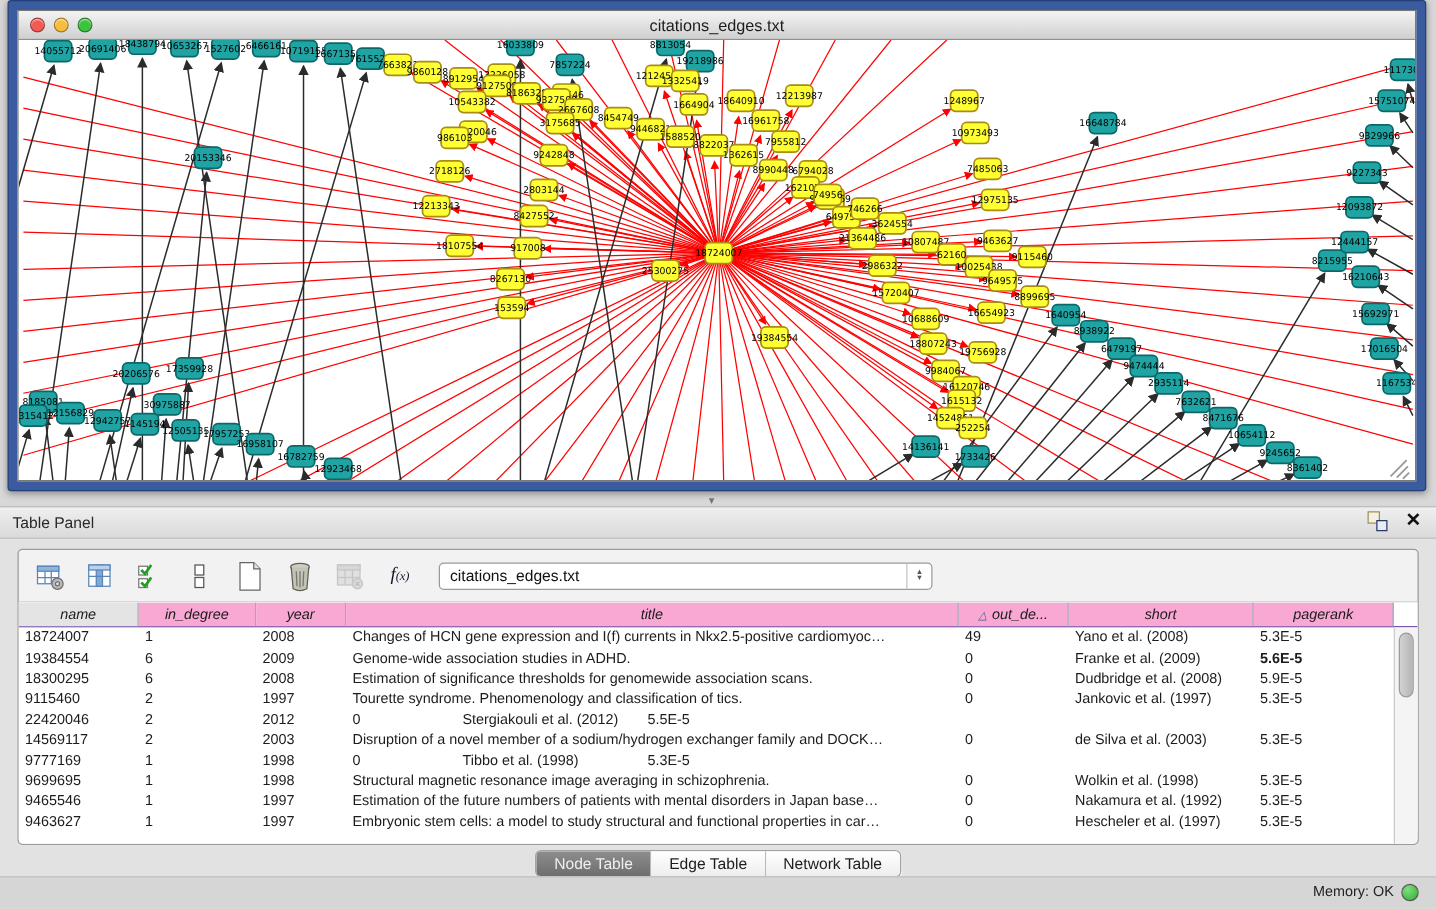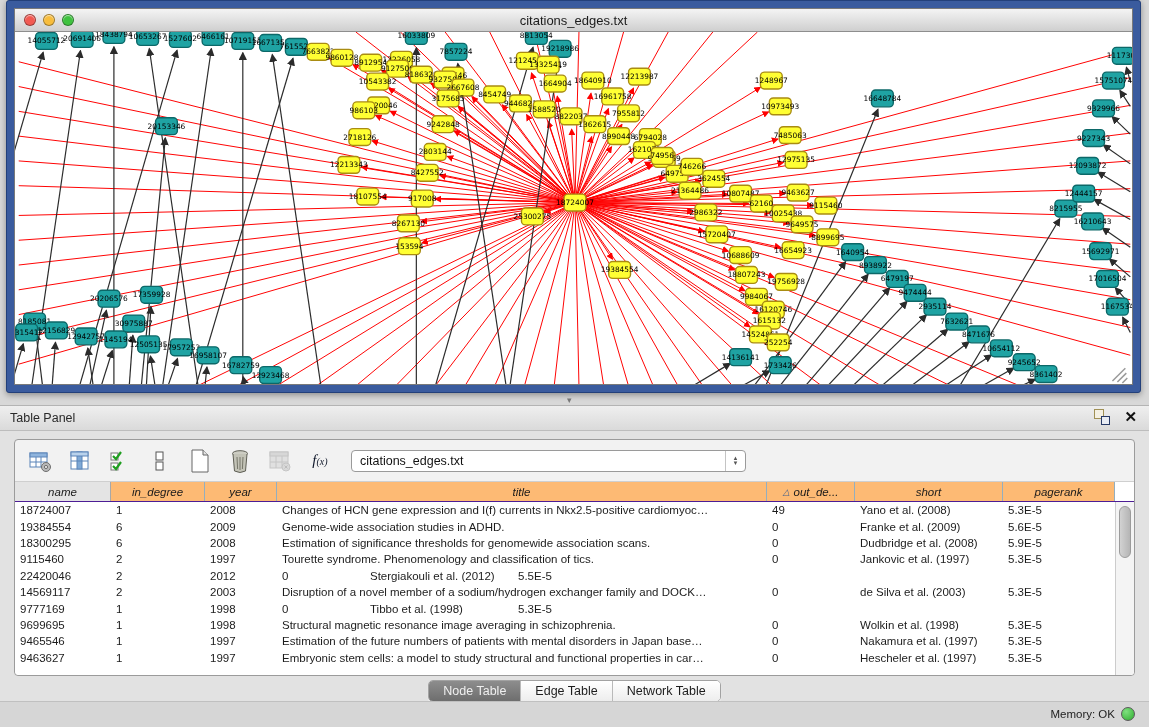--- a/index.html
+++ b/index.html
@@ -53,21 +53,21 @@
     font-size:12.5px; color:#111; position:relative; }
   .combo .val { padding-left:8px; flex:1; }
   .combo .arrows { width:20px; height:100%; border-left:1px solid #c4c4c4;
     display:flex; flex-direction:column; align-items:center; justify-content:center;
     font-size:6px; color:#555; line-height:5px; }
 
   .grid { position:absolute; left:0; top:42px; right:0; bottom:0; background:#fff;
     border-bottom-left-radius:4px; border-bottom-right-radius:4px; overflow:hidden; }
   .hdr-row { display:flex; height:20px; border-bottom:1px solid #4c1d95;font-style:italic; }
   .hdr-cell { height:100%; display:flex; align-items:center; justify-content:center;
-    font-size:11.5px; color:#1a1a1a; background:#fdba74; border-right:1px solid #93aebf;
+    font-size:11.5px; color:#1a1a1a; background:#f9a8d4; border-right:1px solid #93aebf;
     overflow:hidden; white-space:nowrap; }
   .hdr-cell.plain { background:#e4e4e4; border-right:1px solid #a8a8a8; }
   .hdr-cell .sort { font-size:9px; margin-right:4px; color:#44618c; }
   .body-row { display:flex; height:16.4px; align-items:center; background:#fff; }
   .body-cell { font-size:11.5px; color:#1c1c1c; padding-left:5px; overflow:hidden;
     white-space:nowrap; text-overflow:clip; }
   .vscroll { position:absolute; right:0; top:20px; bottom:0; width:19px;
     background:#f4f4f4; border-left:1px solid #cccccc; }
   .vthumb { position:absolute; left:3px; top:4px; width:12px; height:52px;
     background:linear-gradient(90deg,#d2d2d2,#b5b5b5); border:1px solid #9b9b9b; border-radius:7px; }
@@ -887,21 +887,21 @@
               <div class="body-cell" style="width: 148px;">Yano et al. (2008)</div>
               <div class="body-cell" style="width: 112px;">5.3E-5</div>
             </div>
             <div class="body-row">
               <div class="body-cell" style="width: 96px;">19384554</div>
               <div class="body-cell" style="width: 94px;">6</div>
               <div class="body-cell" style="width: 72px;">2009</div>
               <div class="body-cell" style="width: 490px;">Genome-wide association studies in ADHD.</div>
               <div class="body-cell" style="width: 88px;">0</div>
               <div class="body-cell" style="width: 148px;">Franke et al. (2009)</div>
-              <div class="body-cell" style="width: 112px;">5.6E-5</div>
+              <div class="body-cell" style="width: 112px; font-weight: bold;">5.6E-5</div>
             </div>
             <div class="body-row">
               <div class="body-cell" style="width: 96px;">18300295</div>
               <div class="body-cell" style="width: 94px;">6</div>
               <div class="body-cell" style="width: 72px;">2008</div>
               <div class="body-cell" style="width: 490px;">Estimation of significance thresholds for genomewide association scans.</div>
               <div class="body-cell" style="width: 88px;">0</div>
               <div class="body-cell" style="width: 148px;">Dudbridge et al. (2008)</div>
               <div class="body-cell" style="width: 112px;">5.9E-5</div>
             </div>
@@ -947,21 +947,21 @@
               <div class="body-cell" style="width: 88px;">0</div>
               <div class="body-cell" style="width: 148px;">Wolkin et al. (1998)</div>
               <div class="body-cell" style="width: 112px;">5.3E-5</div>
             </div>
             <div class="body-row">
               <div class="body-cell" style="width: 96px;">9465546</div>
               <div class="body-cell" style="width: 94px;">1</div>
               <div class="body-cell" style="width: 72px;">1997</div>
               <div class="body-cell" style="width: 490px;">Estimation of the future numbers of patients with mental disorders in Japan base…</div>
               <div class="body-cell" style="width: 88px;">0</div>
-              <div class="body-cell" style="width: 148px;">Nakamura et al. (1997)</div>
+              <div class="body-cell" style="width: 148px;">Nakamura et al. (1992)</div>
               <div class="body-cell" style="width: 112px;">5.3E-5</div>
             </div>
             <div class="body-row">
               <div class="body-cell" style="width: 96px;">9463627</div>
               <div class="body-cell" style="width: 94px;">1</div>
               <div class="body-cell" style="width: 72px;">1997</div>
               <div class="body-cell" style="width: 490px;">Embryonic stem cells: a model to study structural and functional properties in car…</div>
               <div class="body-cell" style="width: 88px;">0</div>
               <div class="body-cell" style="width: 148px;">Hescheler et al. (1997)</div>
               <div class="body-cell" style="width: 112px;">5.3E-5</div>

